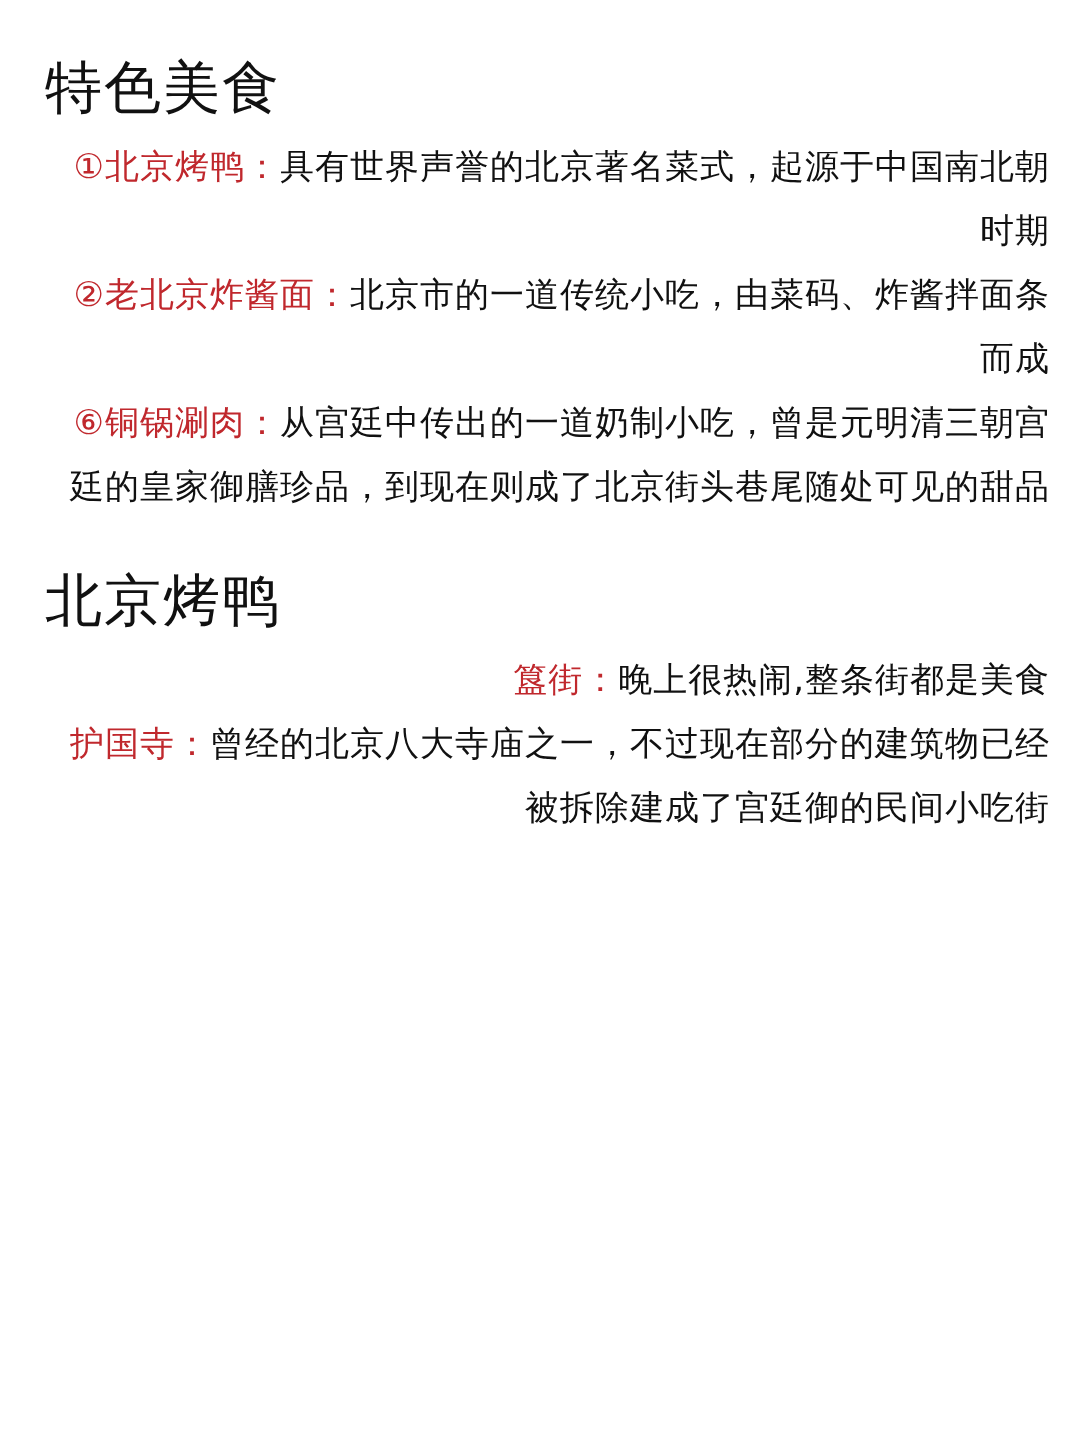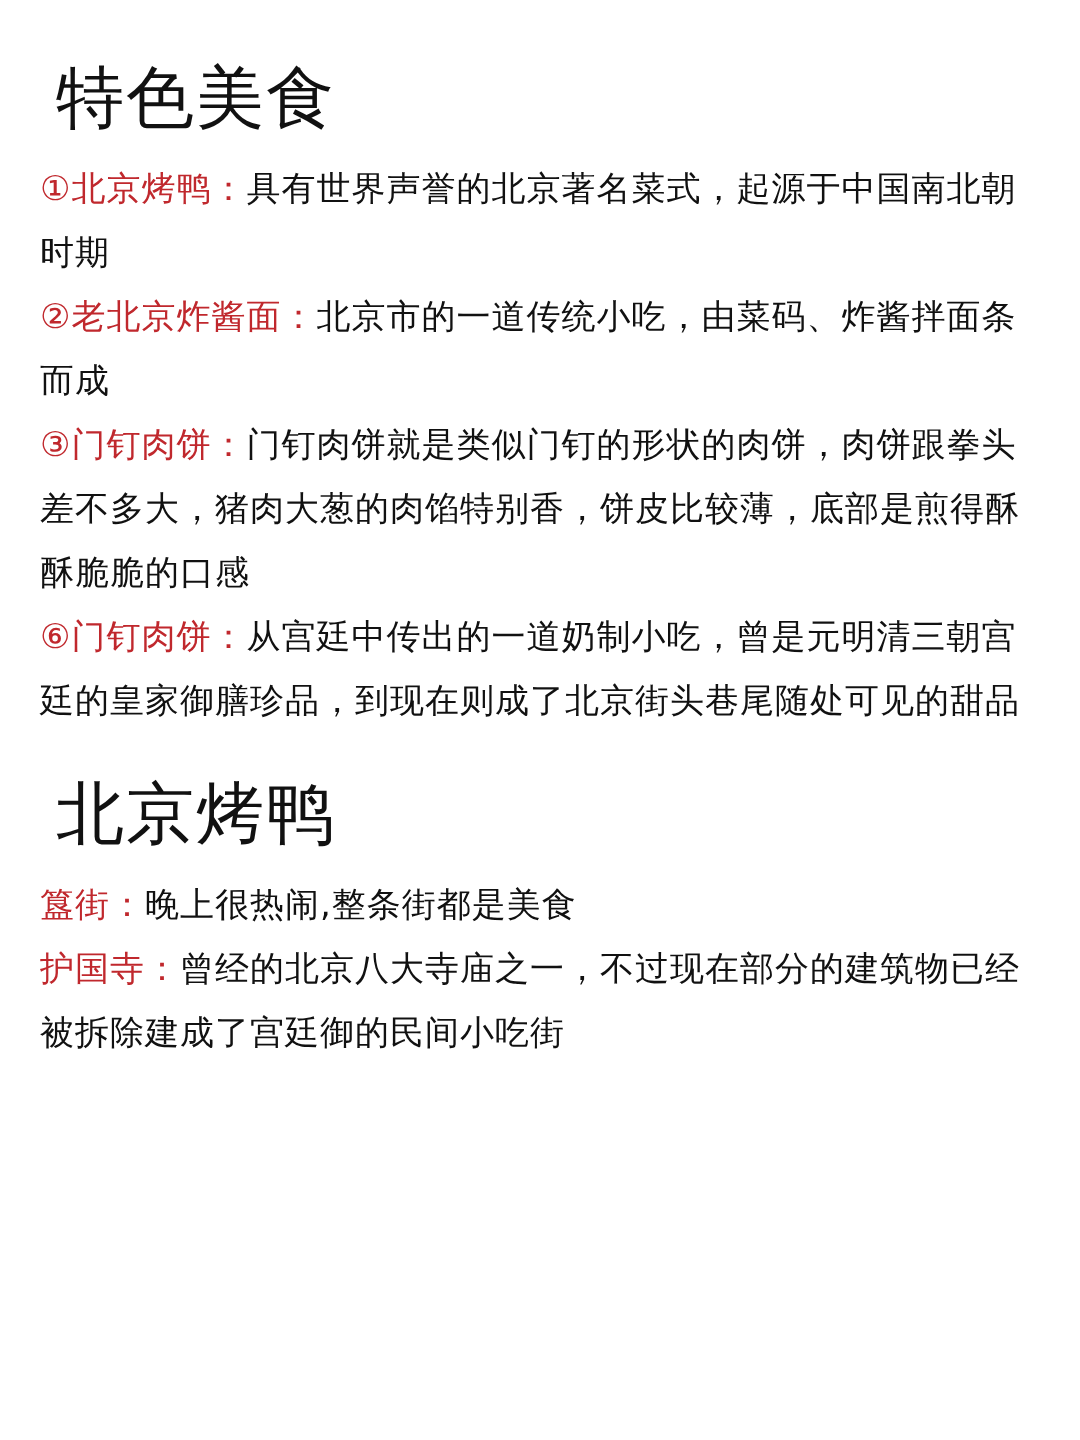--- a/index.html
+++ b/index.html
@@ -15,36 +15,37 @@
       font-family: "DejaVu Sans", "Liberation Sans", sans-serif;
       color: #111111;
     }
     .page {
       position: absolute;
       left: 40px;
       top: 40px;
       width: 1010px;
     }
     .section-title {
-      font-size: 68px;
+      font-size: 57px;
       line-height: 84px;
       font-weight: normal;
       color: #111111;
-      margin: 16px;
+      margin: 5px;
       letter-spacing: 2px;
     }
     .section-title.second {
       margin-top: 40px;
     }
     .entry {
       font-size: 34px;
       line-height: 64px;
       letter-spacing: 1px;
       margin: 0;
       word-break: break-all;
+      text-align: right;
     }
     .entry .label {
       color: #c0282d;
     }
     .entry .sep {
       color: #c0282d;
     }
     .entry .desc {
       color: #111111;
     }
@@ -57,28 +58,25 @@
   <h1 class="section-title">特色美食</h1>
 
   <p class="entry">
     <span class="label">①</span><span class="label">北京烤鸭</span><span class="sep">：</span><span class="desc">具有世界声誉的北京著名菜式，起源于中国南北朝时期</span>
   </p>
 
   <p class="entry">
     <span class="label">②</span><span class="label">老北京炸酱面</span><span class="sep">：</span><span class="desc">北京市的一道传统小吃，由菜码、炸酱拌面条而成</span>
   </p>
 
-  <p class="entry">
-    <span class="label">③</span><span class="label">门钉肉饼</span><span class="sep">：</span><span class="desc">门钉肉饼就是类似门钉的形状的肉饼，肉饼跟拳头差不多大，猪肉大葱的肉馅特别香，饼皮比较薄，底部是煎得酥酥脆脆的口感</span>
-  </p>
 
 
 
   <p class="entry">
-    <span class="label">⑥</span><span class="label">门钉肉饼</span><span class="sep">：</span><span class="desc">从宫廷中传出的一道奶制小吃，曾是元明清三朝宫廷的皇家御膳珍品，到现在则成了北京街头巷尾随处可见的甜品</span>
+    <span class="label">⑥</span><span class="label">铜锅涮肉</span><span class="sep">：</span><span class="desc">从宫廷中传出的一道奶制小吃，曾是元明清三朝宫廷的皇家御膳珍品，到现在则成了北京街头巷尾随处可见的甜品</span>
   </p>
 
   <h1 class="section-title second">北京烤鸭</h1>
 
   <p class="entry">
     <span class="label">簋街</span><span class="sep">：</span><span class="desc">晚上很热闹,整条街都是美食</span>
   </p>
 
 
   <p class="entry">

